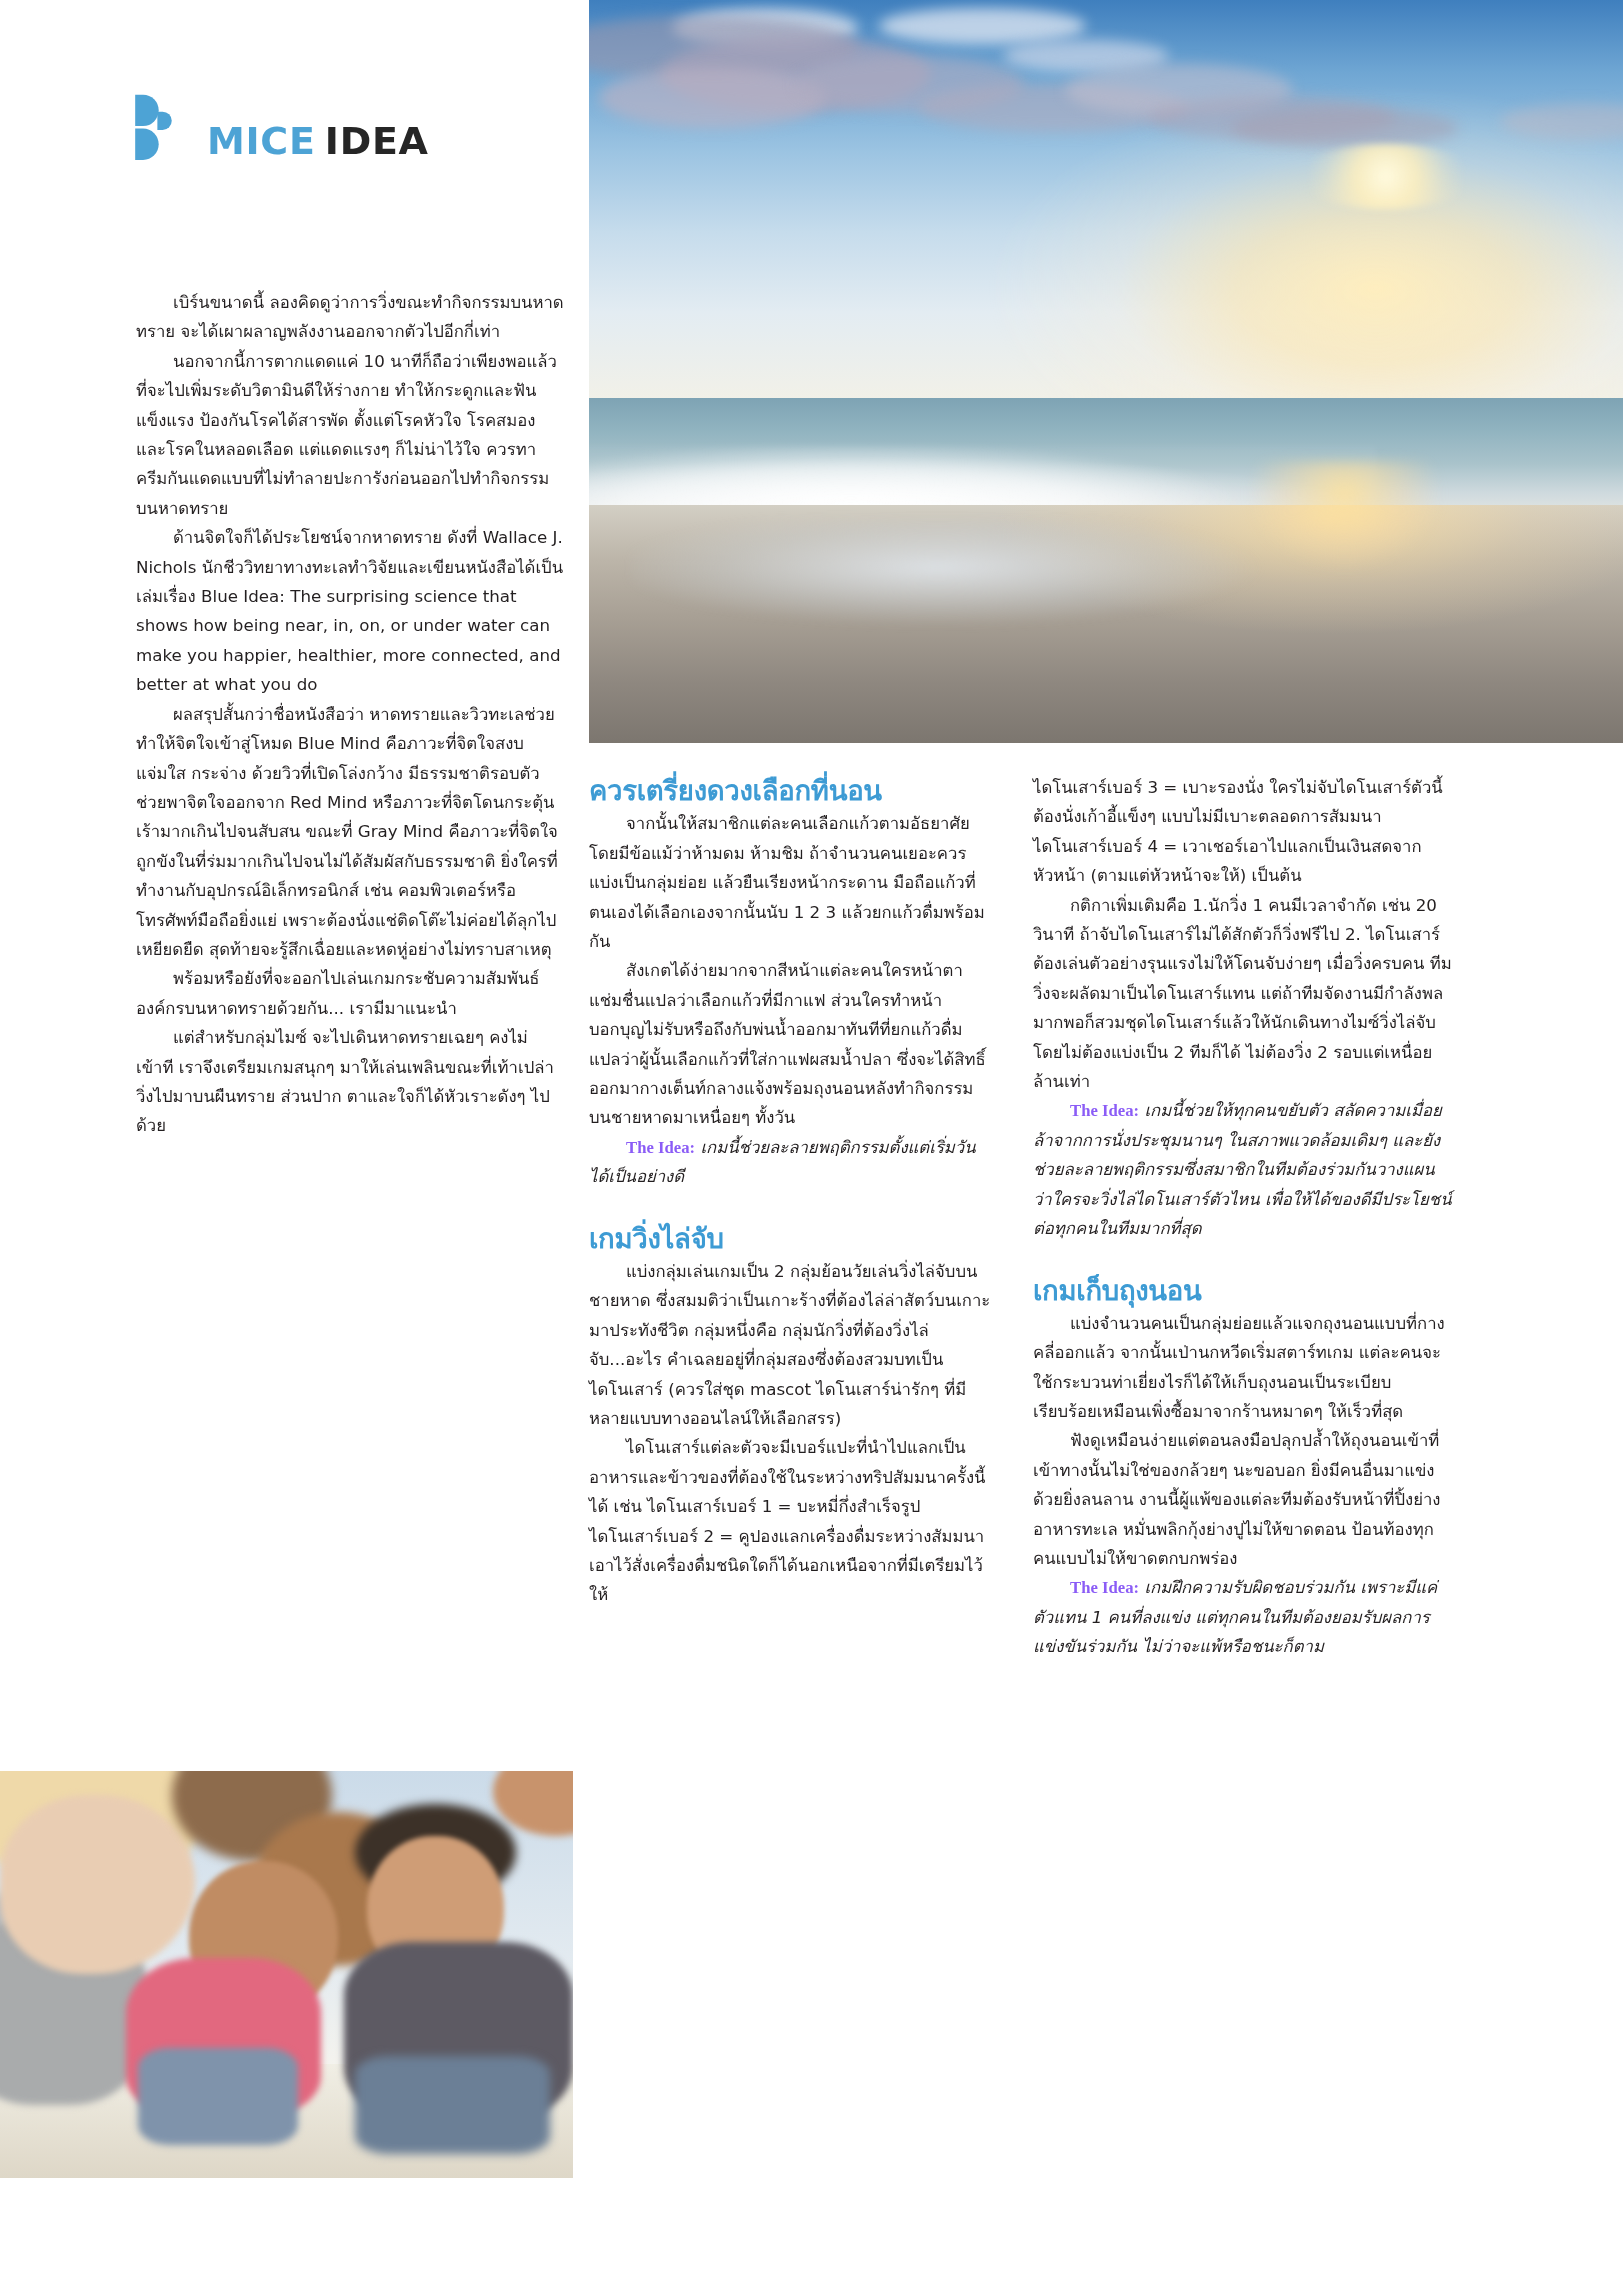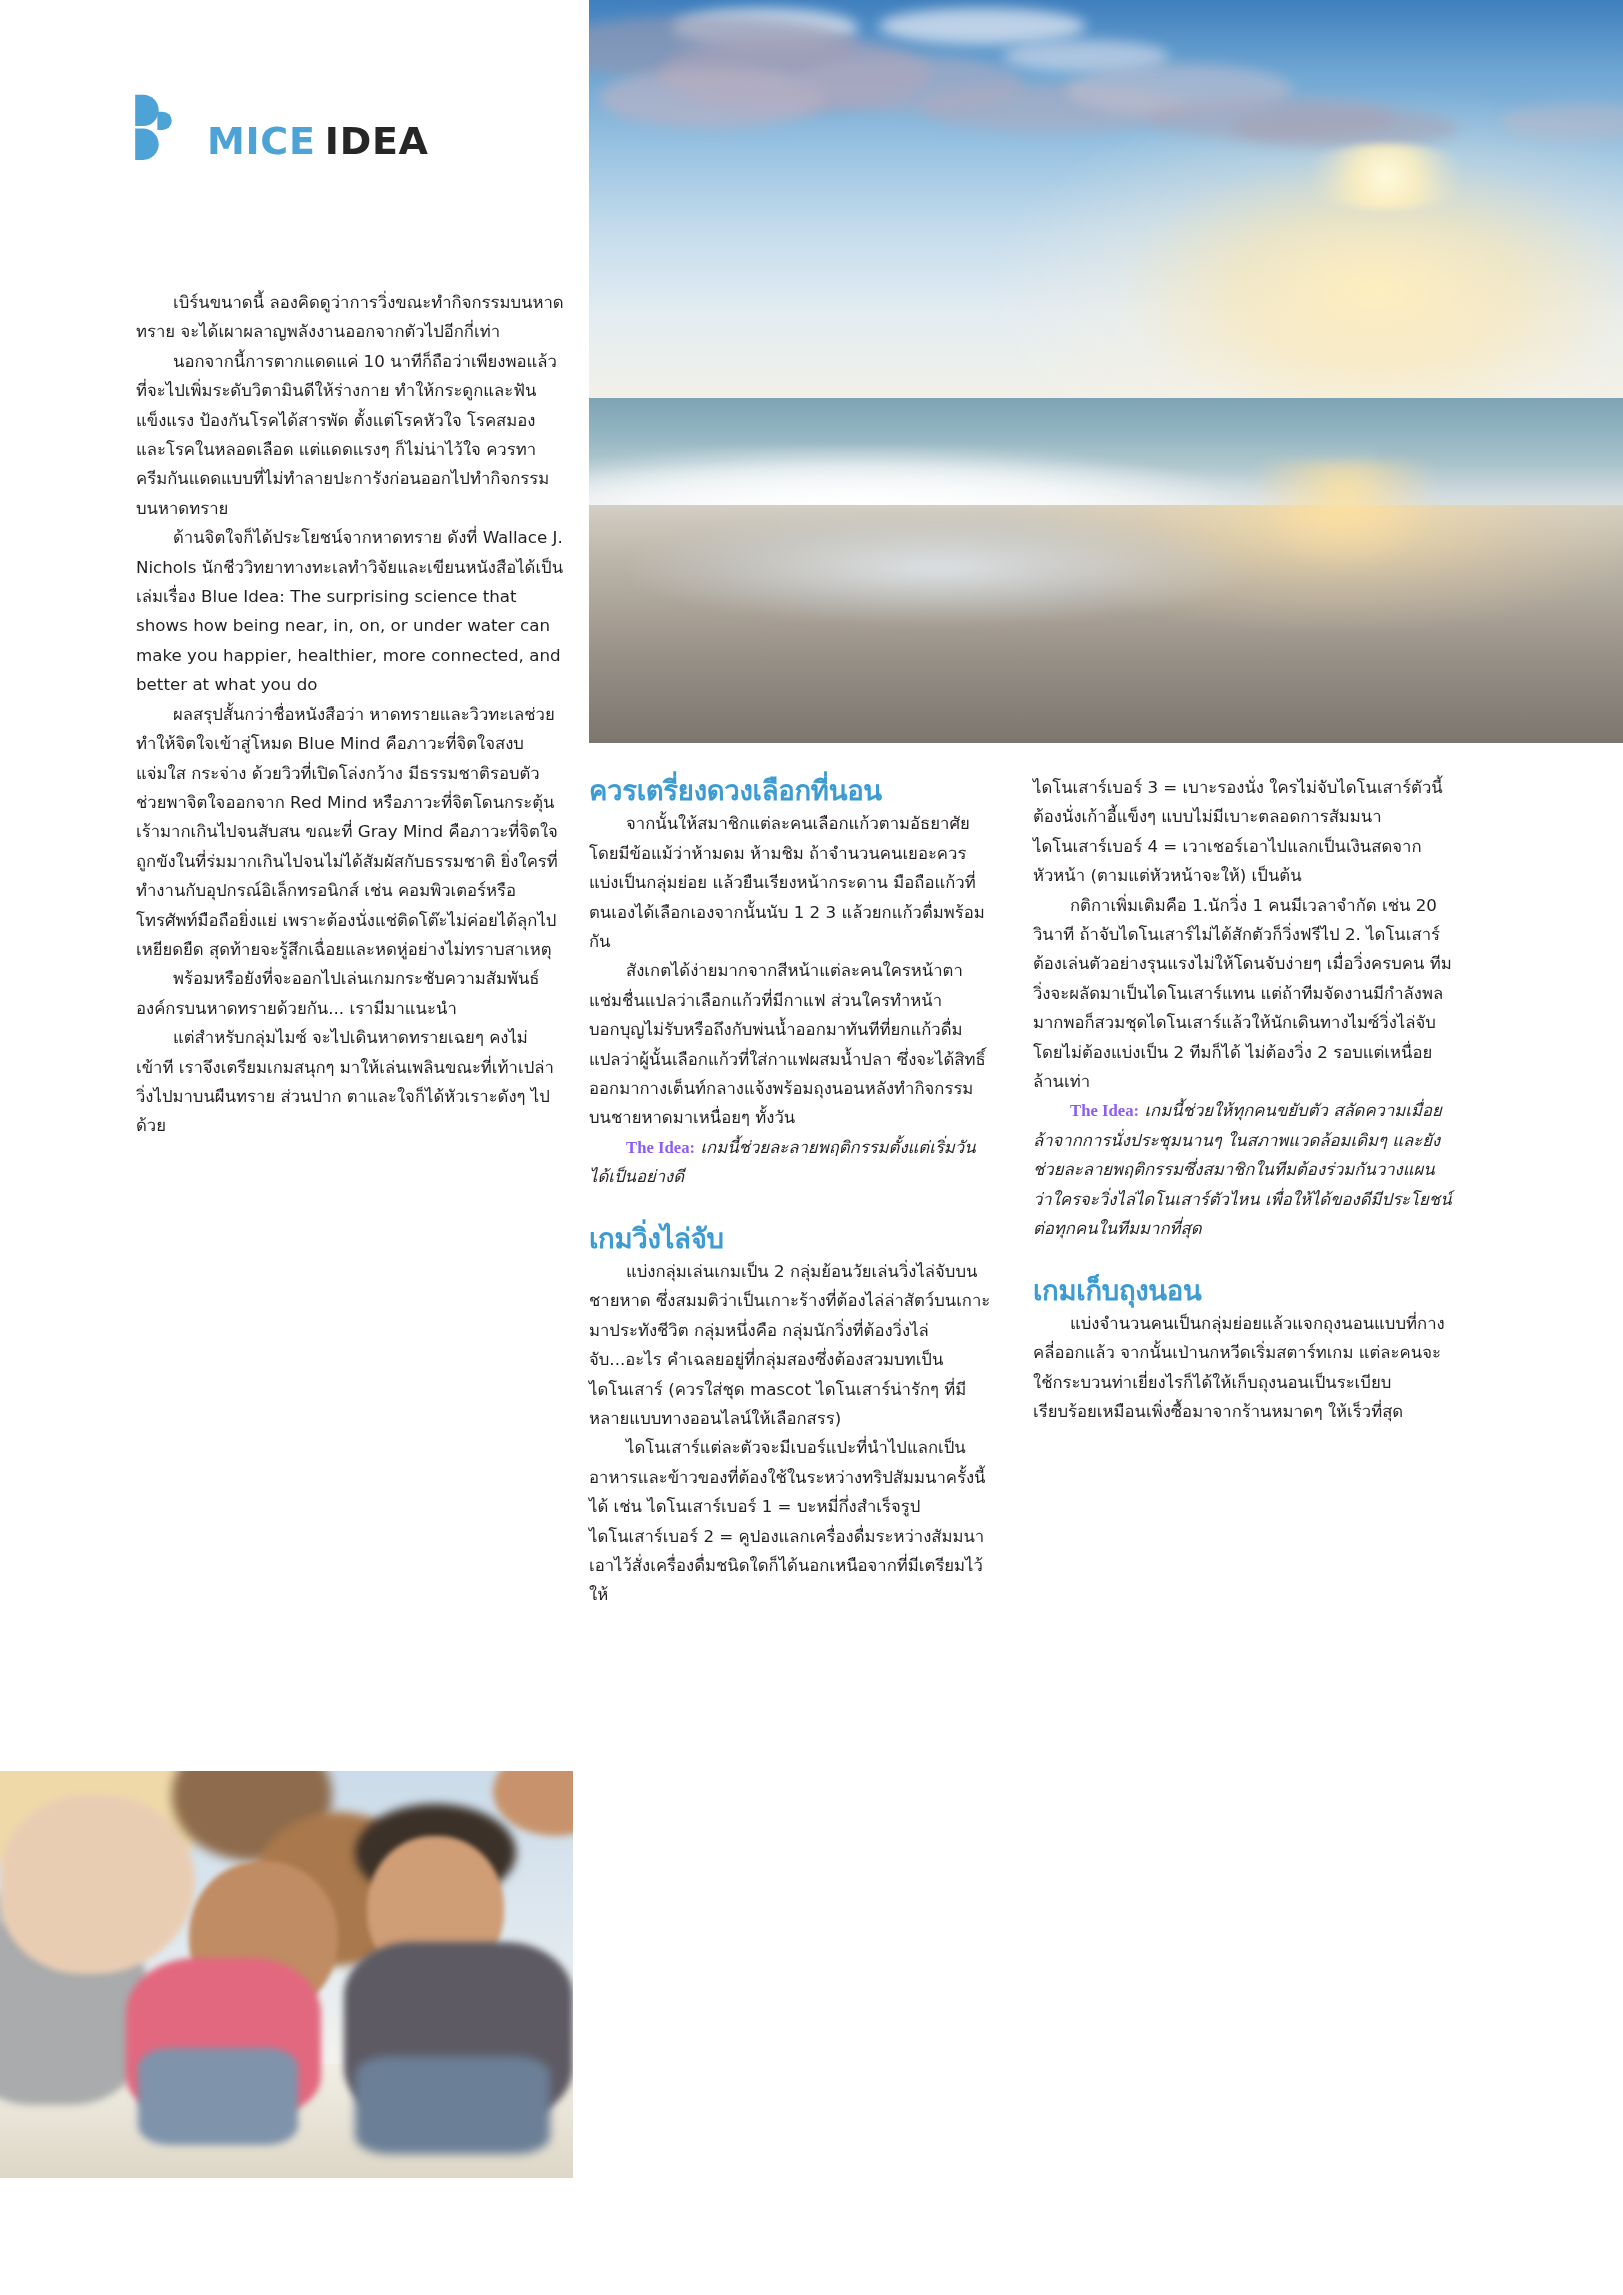--- a/index.html
+++ b/index.html
@@ -251,20 +251,22 @@
   <p>แบ่งกลุ่มเล่นเกมเป็น 2 กลุ่มย้อนวัยเล่นวิ่งไล่จับบนชายหาด ซึ่งสมมติว่าเป็นเกาะร้างที่ต้องไล่ล่าสัตว์บนเกาะมาประทังชีวิต กลุ่มหนึ่งคือ กลุ่มนักวิ่งที่ต้องวิ่งไล่จับ...อะไร คำเฉลยอยู่ที่กลุ่มสองซึ่งต้องสวมบทเป็นไดโนเสาร์ (ควรใส่ชุด mascot ไดโนเสาร์น่ารักๆ ที่มีหลายแบบทางออนไลน์ให้เลือกสรร)</p>
   <p>ไดโนเสาร์แต่ละตัวจะมีเบอร์แปะที่นำไปแลกเป็นอาหารและข้าวของที่ต้องใช้ในระหว่างทริปสัมมนาครั้งนี้ได้ เช่น ไดโนเสาร์เบอร์ 1 = บะหมี่กึ่งสำเร็จรูป ไดโนเสาร์เบอร์ 2 = คูปองแลกเครื่องดื่มระหว่างสัมมนา เอาไว้สั่งเครื่องดื่มชนิดใดก็ได้นอกเหนือจากที่มีเตรียมไว้ให้</p>
 </div>
 
 <div class="col" id="col3">
   <p class="noindent">ไดโนเสาร์เบอร์ 3 = เบาะรองนั่ง ใครไม่จับไดโนเสาร์ตัวนี้ต้องนั่งเก้าอี้แข็งๆ แบบไม่มีเบาะตลอดการสัมมนา ไดโนเสาร์เบอร์ 4 = เวาเชอร์เอาไปแลกเป็นเงินสดจากหัวหน้า (ตามแต่หัวหน้าจะให้) เป็นต้น</p>
   <p>กติกาเพิ่มเติมคือ 1.นักวิ่ง 1 คนมีเวลาจำกัด เช่น 20 วินาที ถ้าจับไดโนเสาร์ไม่ได้สักตัวก็วิ่งฟรีไป 2. ไดโนเสาร์ต้องเล่นตัวอย่างรุนแรงไม่ให้โดนจับง่ายๆ เมื่อวิ่งครบคน ทีมวิ่งจะผลัดมาเป็นไดโนเสาร์แทน แต่ถ้าทีมจัดงานมีกำลังพลมากพอก็สวมชุดไดโนเสาร์แล้วให้นักเดินทางไมซ์วิ่งไล่จับโดยไม่ต้องแบ่งเป็น 2 ทีมก็ได้ ไม่ต้องวิ่ง 2 รอบแต่เหนื่อยล้านเท่า</p>
   <p class="idea-line"><span class="idea-label">The Idea:</span> <span class="idea-body">เกมนี้ช่วยให้ทุกคนขยับตัว สลัดความเมื่อยล้าจากการนั่งประชุมนานๆ ในสภาพแวดล้อมเดิมๆ และยังช่วยละลายพฤติกรรมซึ่งสมาชิกในทีมต้องร่วมกันวางแผนว่าใครจะวิ่งไล่ไดโนเสาร์ตัวไหน เพื่อให้ได้ของดีมีประโยชน์ต่อทุกคนในทีมมากที่สุด</span></p>
   <h2 class="gap-top">เกมเก็บถุงนอน</h2>
   <p>แบ่งจำนวนคนเป็นกลุ่มย่อยแล้วแจกถุงนอนแบบที่กางคลี่ออกแล้ว จากนั้นเป่านกหวีดเริ่มสตาร์ทเกม แต่ละคนจะใช้กระบวนท่าเยี่ยงไรก็ได้ให้เก็บถุงนอนเป็นระเบียบเรียบร้อยเหมือนเพิ่งซื้อมาจากร้านหมาดๆ ให้เร็วที่สุด</p>
+  <p>ฟังดูเหมือนง่ายแต่ตอนลงมือปลุกปล้ำให้ถุงนอนเข้าที่เข้าทางนั้นไม่ใช่ของกล้วยๆ นะขอบอก ยิ่งมีคนอื่นมาแข่งด้วยยิ่งลนลาน งานนี้ผู้แพ้ของแต่ละทีมต้องรับหน้าที่ปิ้งย่างอาหารทะเล หมั่นพลิกกุ้งย่างปูไม่ให้ขาดตอน ป้อนท้องทุกคนแบบไม่ให้ขาดตกบกพร่อง</p>
+  <p class="idea-line"><span class="idea-label">The Idea:</span> <span class="idea-body">เกมฝึกความรับผิดชอบร่วมกัน เพราะมีแค่ตัวแทน 1 คนที่ลงแข่ง แต่ทุกคนในทีมต้องยอมรับผลการแข่งขันร่วมกัน ไม่ว่าจะแพ้หรือชนะก็ตาม</span></p>
 </div>
 
 <div class="friends-photo">
   <div class="fp-sky"></div>
   <div class="fp-ground"></div>
   <div class="fp-shape fp-shoulder-left"></div>
   <div class="fp-shape fp-body-left"></div>
   <div class="fp-shape fp-hair-blonde"></div>
   <div class="fp-shape fp-head-left"></div>
   <div class="fp-shape fp-hair-brown"></div>

